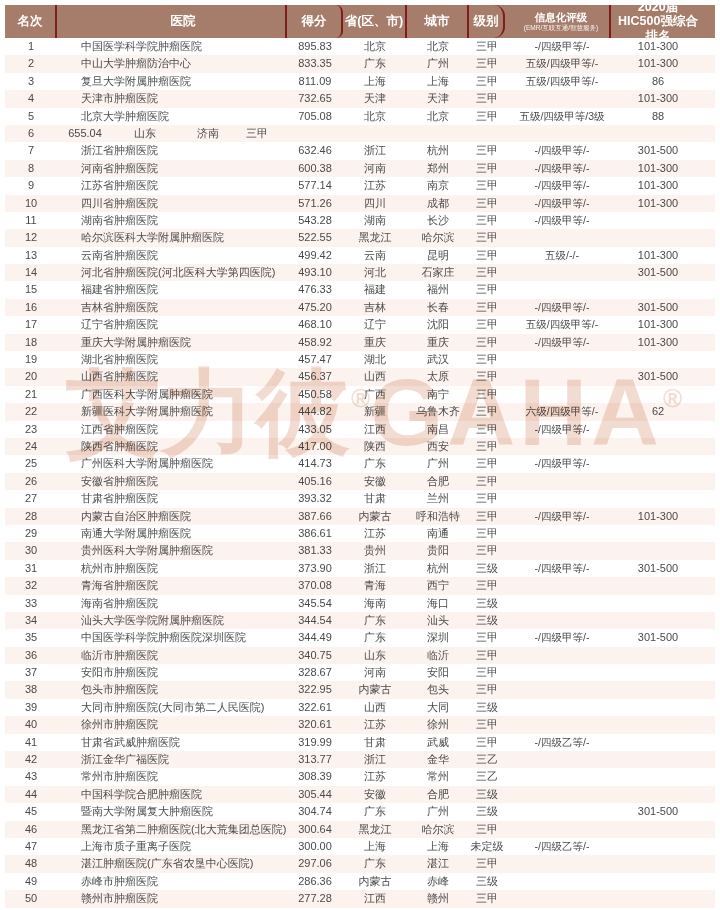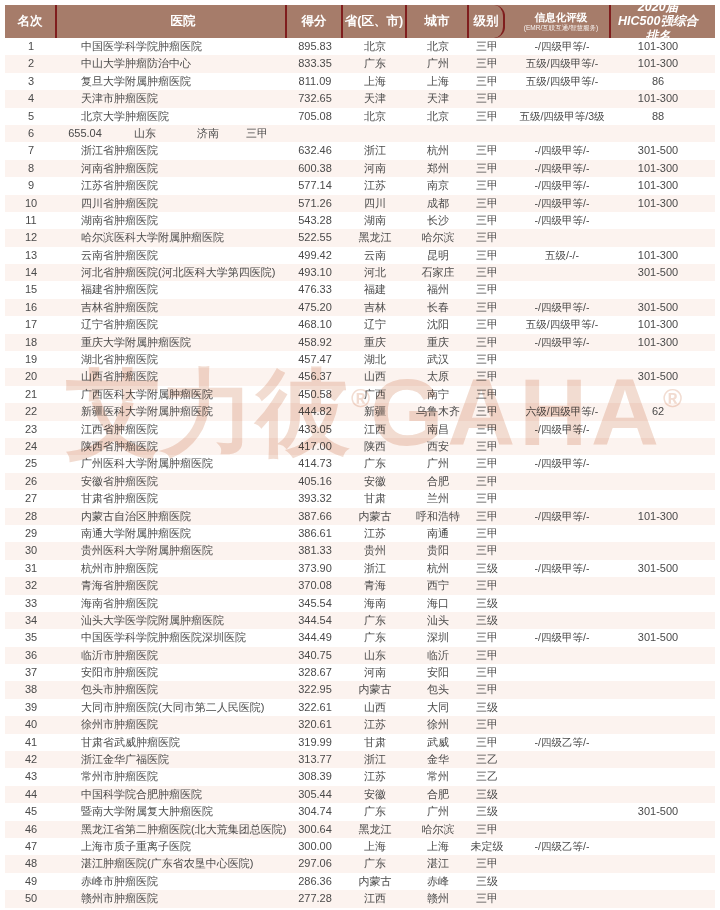--- a/index.html
+++ b/index.html
@@ -15,27 +15,27 @@
   .th .sub{font-weight:normal;font-size:6.5px;letter-spacing:0;margin-top:1px;opacity:.92;}
   
   .tbody{display:flex;flex-direction:column;}
   .trow{display:flex;height:17.4px;align-items:center;background:#ffffff;}
   .trow.alt{background:#fcf3ef;}
   .cell{box-sizing:border-box;font-size:11px;color:#4a4a4a;text-align:center;
         white-space:nowrap;overflow:hidden;line-height:17.4px;}
   
   .c-rank{width:52px;}
   .c-hospital{width:230px;text-align:left;padding-left:24px;}
-  .c-score{width:56px;}
+  .c-score{width:56px;border-radius:7px;}
   .c-province{width:64px;}
   .c-city{width:62px;}
   .c-level{width:36px;border-radius:11px;}
   .c-rating{width:106px;font-size:10.5px;padding-left:8px;}
   .c-hic{width:94px;}
-  .th.c-hic{padding:12px 6px;font-style:italic;}
+  .th.c-hic{padding:12px 6px;}
   
   .watermark{position:absolute;left:66px;top:366px;width:660px;z-index:3;
     pointer-events:none;mix-blend-mode:multiply;color:#f2dcd1;font-weight:bold;
     font-size:94px;letter-spacing:1px;white-space:nowrap;line-height:1;
     font-family:"Liberation Sans","DejaVu Sans",sans-serif;}
   .watermark .reg{font-size:26px;vertical-align:38px;letter-spacing:0;}
   .watermark .latin{letter-spacing:4px;}
 </style>
 </head>
 <body>

